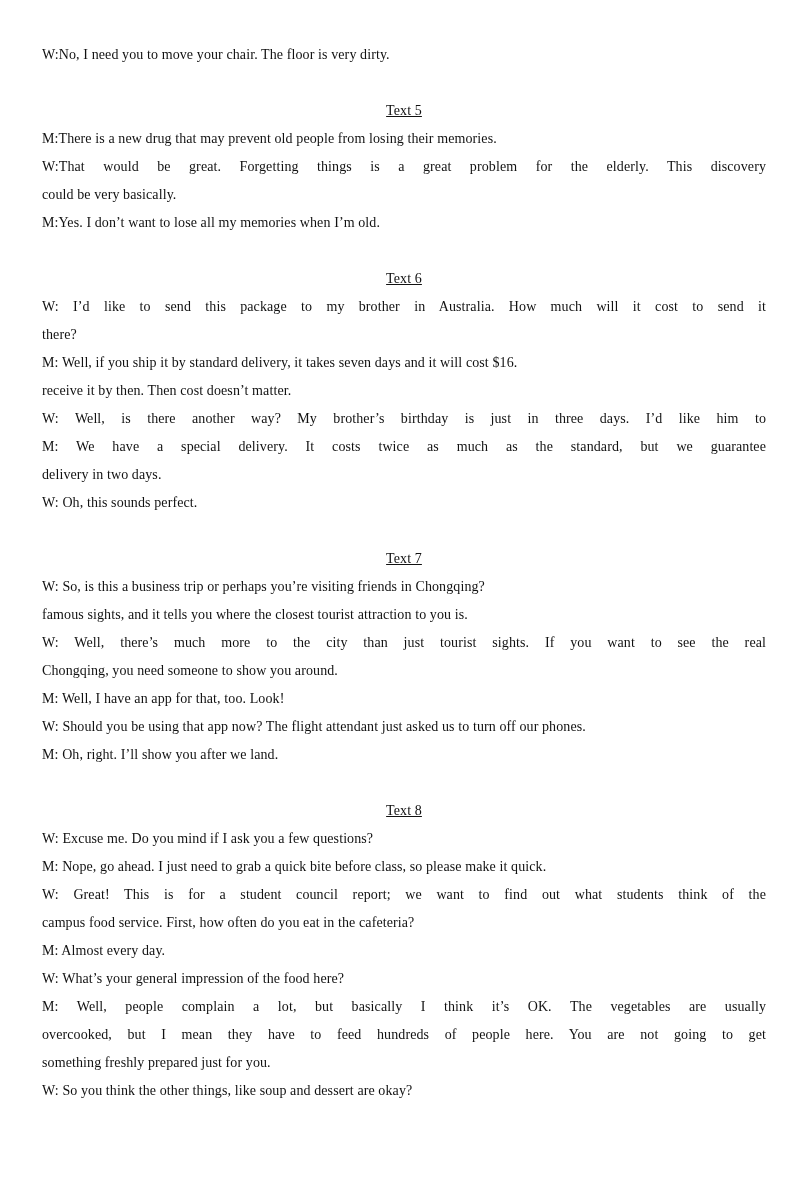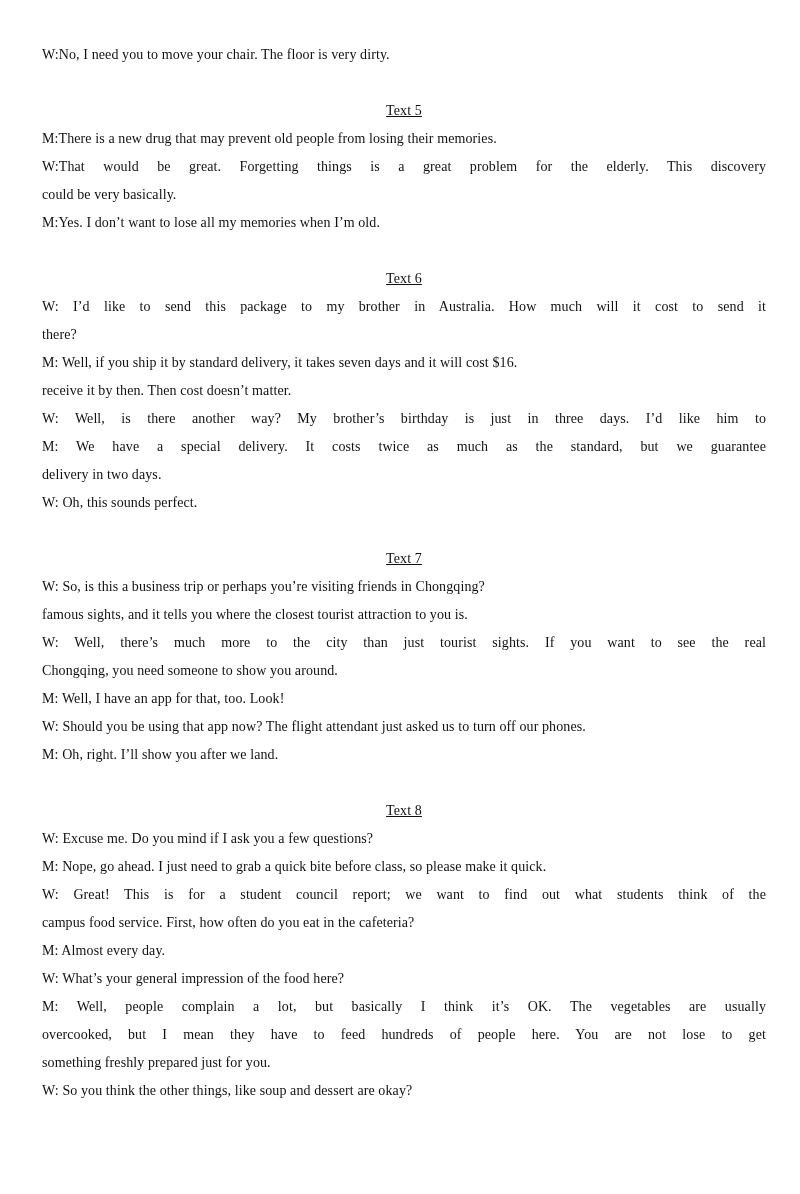--- a/index.html
+++ b/index.html
@@ -76,18 +76,18 @@
       </div>
       <div class="block">
         <div class="line heading">Text 8</div>
         <div class="line">W: Excuse me. Do you mind if I ask you a few questions?</div>
         <div class="line">M: Nope, go ahead. I just need to grab a quick bite before class, so please make it quick.</div>
         <div class="line justify">W: Great! This is for a student council report; we want to find out what students think of the</div>
         <div class="line">campus food service. First, how often do you eat in the cafeteria?</div>
         <div class="line">M: Almost every day.</div>
         <div class="line">W: What’s your general impression of the food here?</div>
         <div class="line justify">M: Well, people complain a lot, but basically I think it’s OK. The vegetables are usually</div>
-        <div class="line justify">overcooked, but I mean they have to feed hundreds of people here. You are not lose to get</div>
+        <div class="line justify">overcooked, but I mean they have to feed hundreds of people here. You are not going to get</div>
         <div class="line">something freshly prepared just for you.</div>
         <div class="line">W: So you think the other things, like soup and dessert are okay?</div>
       </div>
     </div>
 </main>
 
 </body></html>

